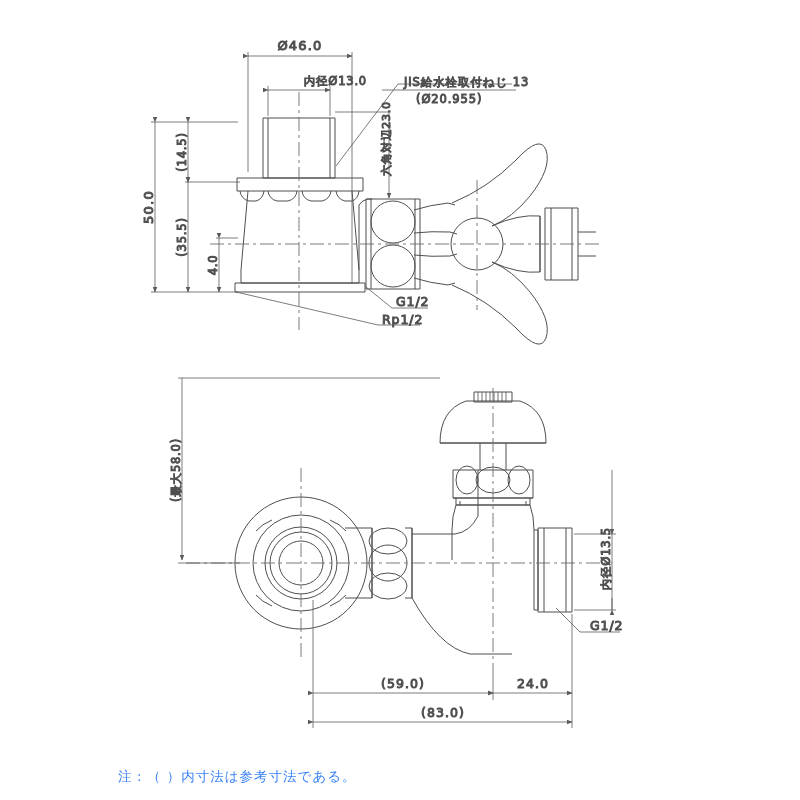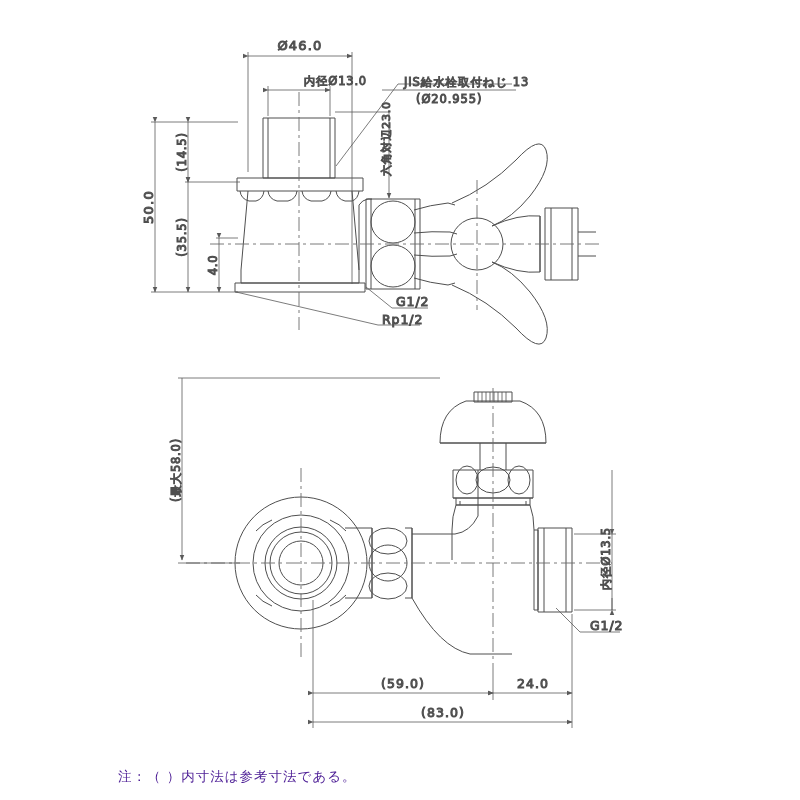--- a/index.html
+++ b/index.html
@@ -9,21 +9,21 @@
     color:#4a4a4a;
     overflow:hidden;
     position:relative;
   }
   #drawing{position:absolute;left:0;top:0;width:800px;height:800px;}
   .note{
     position:absolute;
     left:118px;top:768px;
     font-size:13.5px;
     letter-spacing:1px;
-    color:#4c1d95;
+    color:#3b82f6;
     white-space:nowrap;
   }
   svg text{
     font-family:"DejaVu Sans","Liberation Sans",sans-serif;
     fill:#5a5a5a;
   }
 </style>
 </head>
 <body>
 

